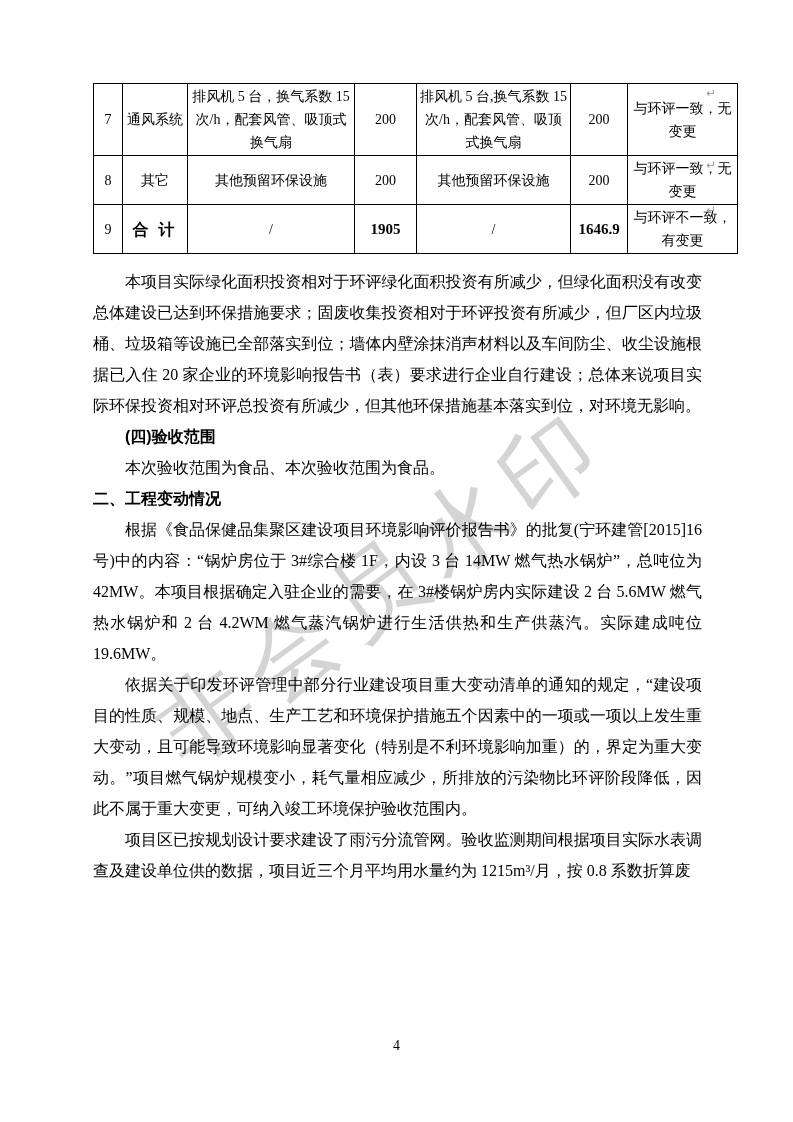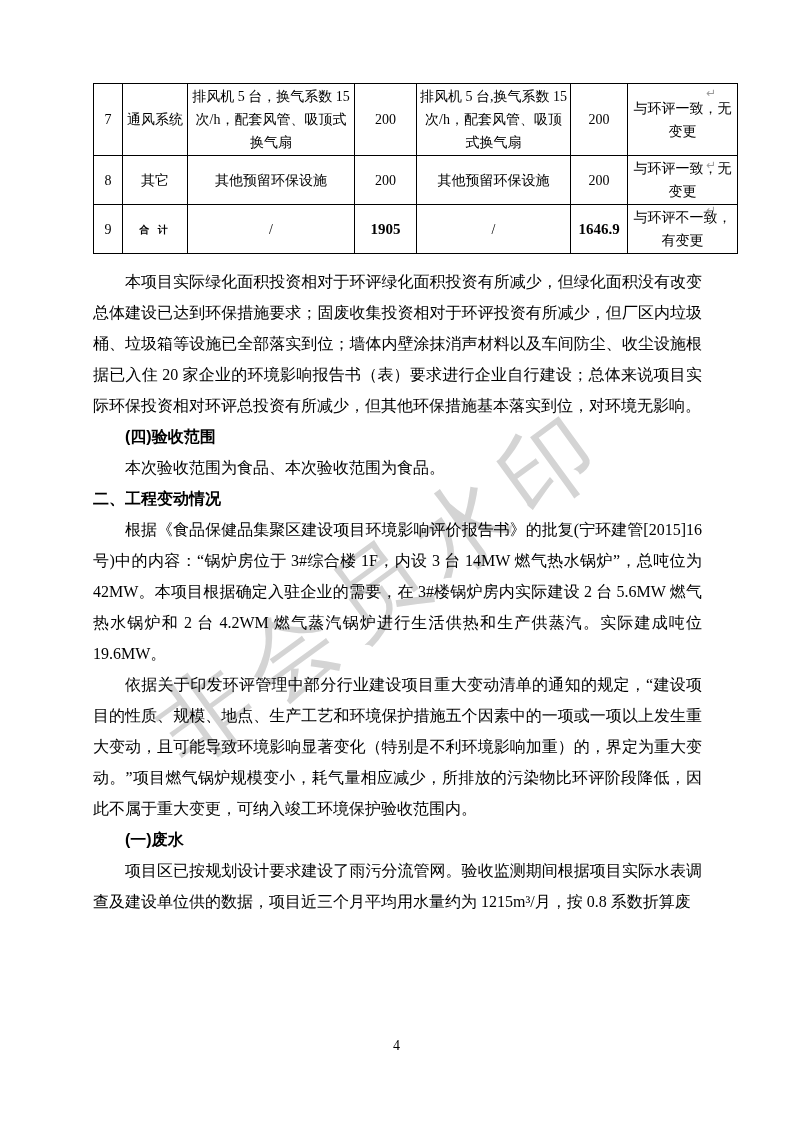--- a/index.html
+++ b/index.html
@@ -50,21 +50,21 @@
   tr.row-7{height:72px;}
   tr.row-8{height:45px;}
   tr.row-9{height:47px;}
   td.c-no{width:24px;}
   td.c-item{width:60px;}
   td.c-desc1{width:162px;}
   td.c-num1{width:57px;}
   td.c-desc2{width:149px;}
   td.c-num2{width:52px;}
   td.c-concl{width:105px;}
-  .total-label{font-weight:bold;font-size:10px;letter-spacing:3px;}
+  .total-label{font-weight:bold;font-size:16px;letter-spacing:3px;}
   .total-num{font-weight:bold;font-size:15px;}
   .row-mark{
     position:absolute;
     left:613px;
     color:#9b9b9b;
     font-size:12px;
     font-family:"DejaVu Sans",sans-serif;
     line-height:12px;
   }
   .row-mark.m1{top:4px;}
@@ -141,21 +141,20 @@
       <span class="row-mark m3">↵</span>
     </div>
 
     <div class="doc">
       <p class="body">本项目实际绿化面积投资相对于环评绿化面积投资有所减少，但绿化面积没有改变总体建设已达到环保措施要求；固废收集投资相对于环评投资有所减少，但厂区内垃圾桶、垃圾箱等设施已全部落实到位；墙体内壁涂抹消声材料以及车间防尘、收尘设施根据已入住 20 家企业的环境影响报告书（表）要求进行企业自行建设；总体来说项目实际环保投资相对环评总投资有所减少，但其他环保措施基本落实到位，对环境无影响。</p>
       <p class="subhead">(四)验收范围</p>
       <p class="body">本次验收范围为食品、本次验收范围为食品。</p>
       <p class="head">二、工程变动情况</p>
       <p class="body">根据《食品保健品集聚区建设项目环境影响评价报告书》的批复(宁环建管[2015]16号)中的内容：“锅炉房位于 3#综合楼 1F，内设 3 台 14MW 燃气热水锅炉”，总吨位为42MW。本项目根据确定入驻企业的需要，在 3#楼锅炉房内实际建设 2 台 5.6MW 燃气热水锅炉和 2 台 4.2WM 燃气蒸汽锅炉进行生活供热和生产供蒸汽。实际建成吨位 19.6MW。</p>
       <p class="body">依据关于印发环评管理中部分行业建设项目重大变动清单的通知的规定，“建设项目的性质、规模、地点、生产工艺和环境保护措施五个因素中的一项或一项以上发生重大变动，且可能导致环境影响显著变化（特别是不利环境影响加重）的，界定为重大变动。”项目燃气锅炉规模变小，耗气量相应减少，所排放的污染物比环评阶段降低，因此不属于重大变更，可纳入竣工环境保护验收范围内。</p>
-      <p class="subhead">(一)废水</p>
       <p class="body">项目区已按规划设计要求建设了雨污分流管网。验收监测期间根据项目实际水表调查及建设单位供的数据，项目近三个月平均用水量约为 1215m³/月，按 0.8 系数折算废</p>
     </div>
 
   </div>
 
   <div class="page-number">4</div>
 
 </div>
 
 </body></html>

